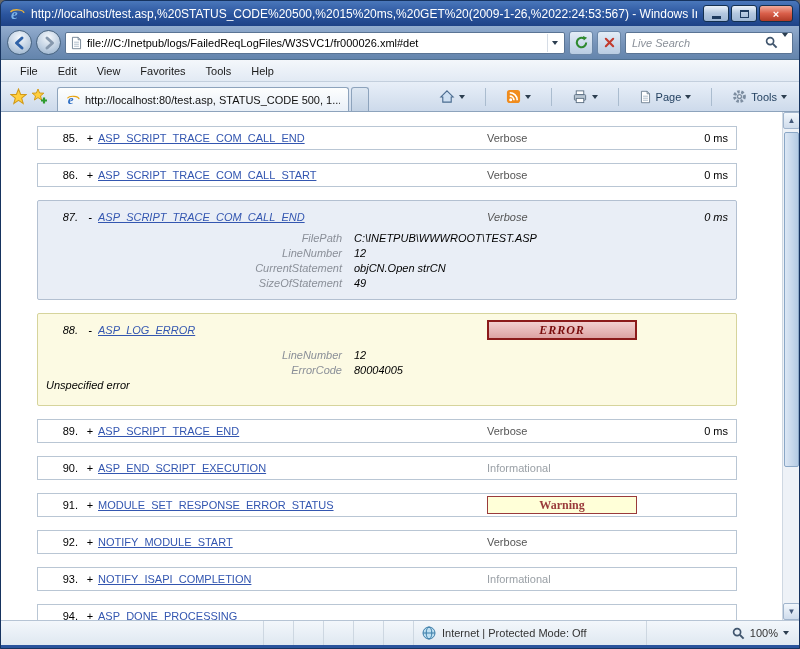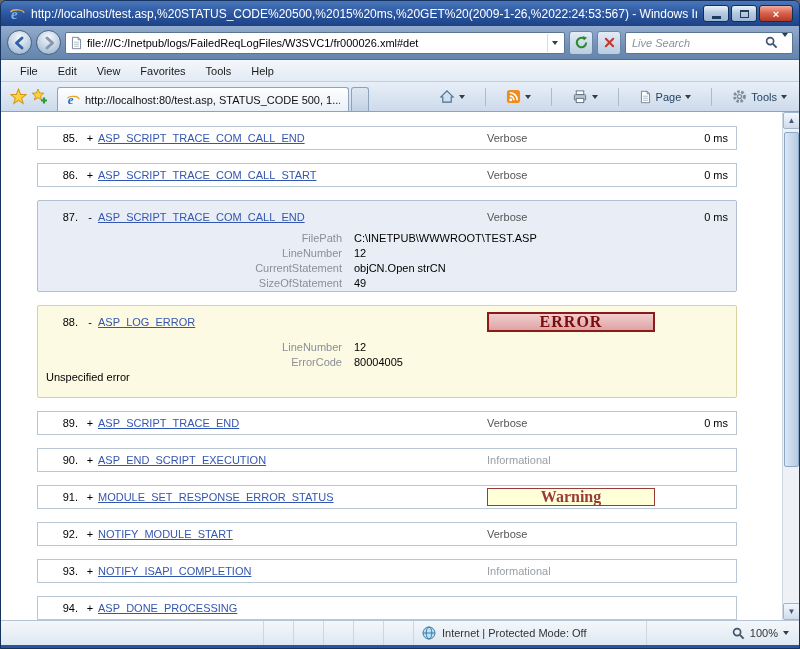--- a/index.html
+++ b/index.html
@@ -60,31 +60,31 @@
   .cmd-group { display:flex; align-items:center; gap:4px; padding:0 6px; height:22px; border-radius:2px; }
   .cmd-sep { width:1px; height:18px; background:#aabccf; }
 
   
   .content { flex:1 1 auto; position:relative; background:#fff; overflow:hidden; }
   .events { padding:14px 0 0 36px; font-size:11px; }
   .hdr-grid { display:grid; grid-template-columns:36px 16px 1fr 185px 56px; align-items:center; }
   .row { width:700px; height:24px; padding:0 8px; margin-bottom:13px;
     border:1px solid #b9c6d4; border-radius:0; background:#fff; }
   .box { width:700px; margin-bottom:13px; border:1px solid #b3c0d1; border-radius:2px;
-    background:#e9eef6; padding:4px 8px 0; }
+    background:#e9eef6; padding:4px 8px 8px;font-style:italic; }
   .box.errorbox { background:#fcfae3; border-color:#d6d49c; padding-bottom:12px;margin-top:8px; }
   .box .hdr-grid { height:24px; }
   .ev-num { text-align:right; padding-right:4px; color:#000; }
   .ev-toggle { text-align:center; cursor:pointer; color:#000; }
   .ev-link { color:#3356b0; text-decoration:underline; cursor:pointer; white-space:nowrap; overflow:hidden; }
   .ev-level { color:#555; }
   .ev-level.info { color:#9aa0a6; }
   .ev-dur { text-align:right; color:#000; }
-  .badge { width:168px; height:18px; line-height:16px; text-align:center;
-    font-family:"Liberation Serif", serif; font-weight:bold; font-size:16px; display:inline-block; }
+  .badge { width:150px; height:18px; line-height:16px; text-align:center;
+    font-family:"Liberation Serif", serif; font-weight:bold; font-size:12px; display:inline-block; }
   .badge.error { border:2px solid #8b1a1a; background:linear-gradient(#f2cfcf,#dda3a3);
     color:#7a0c0c; letter-spacing:1px; height:20px; line-height:16px; }
   .badge.warning { border:1px solid #9a3b3b; background:#ffffd8; color:#9a3b3b; line-height:16px; }
   .props { margin-top:2px; }
   .errorbox .props { margin-top:6px; }
   .prop { display:grid; grid-template-columns:296px 1fr; column-gap:12px; line-height:15px; }
   .pl { text-align:right; color:#8a8f98; }
   .pv { color:#000; }
 
   

